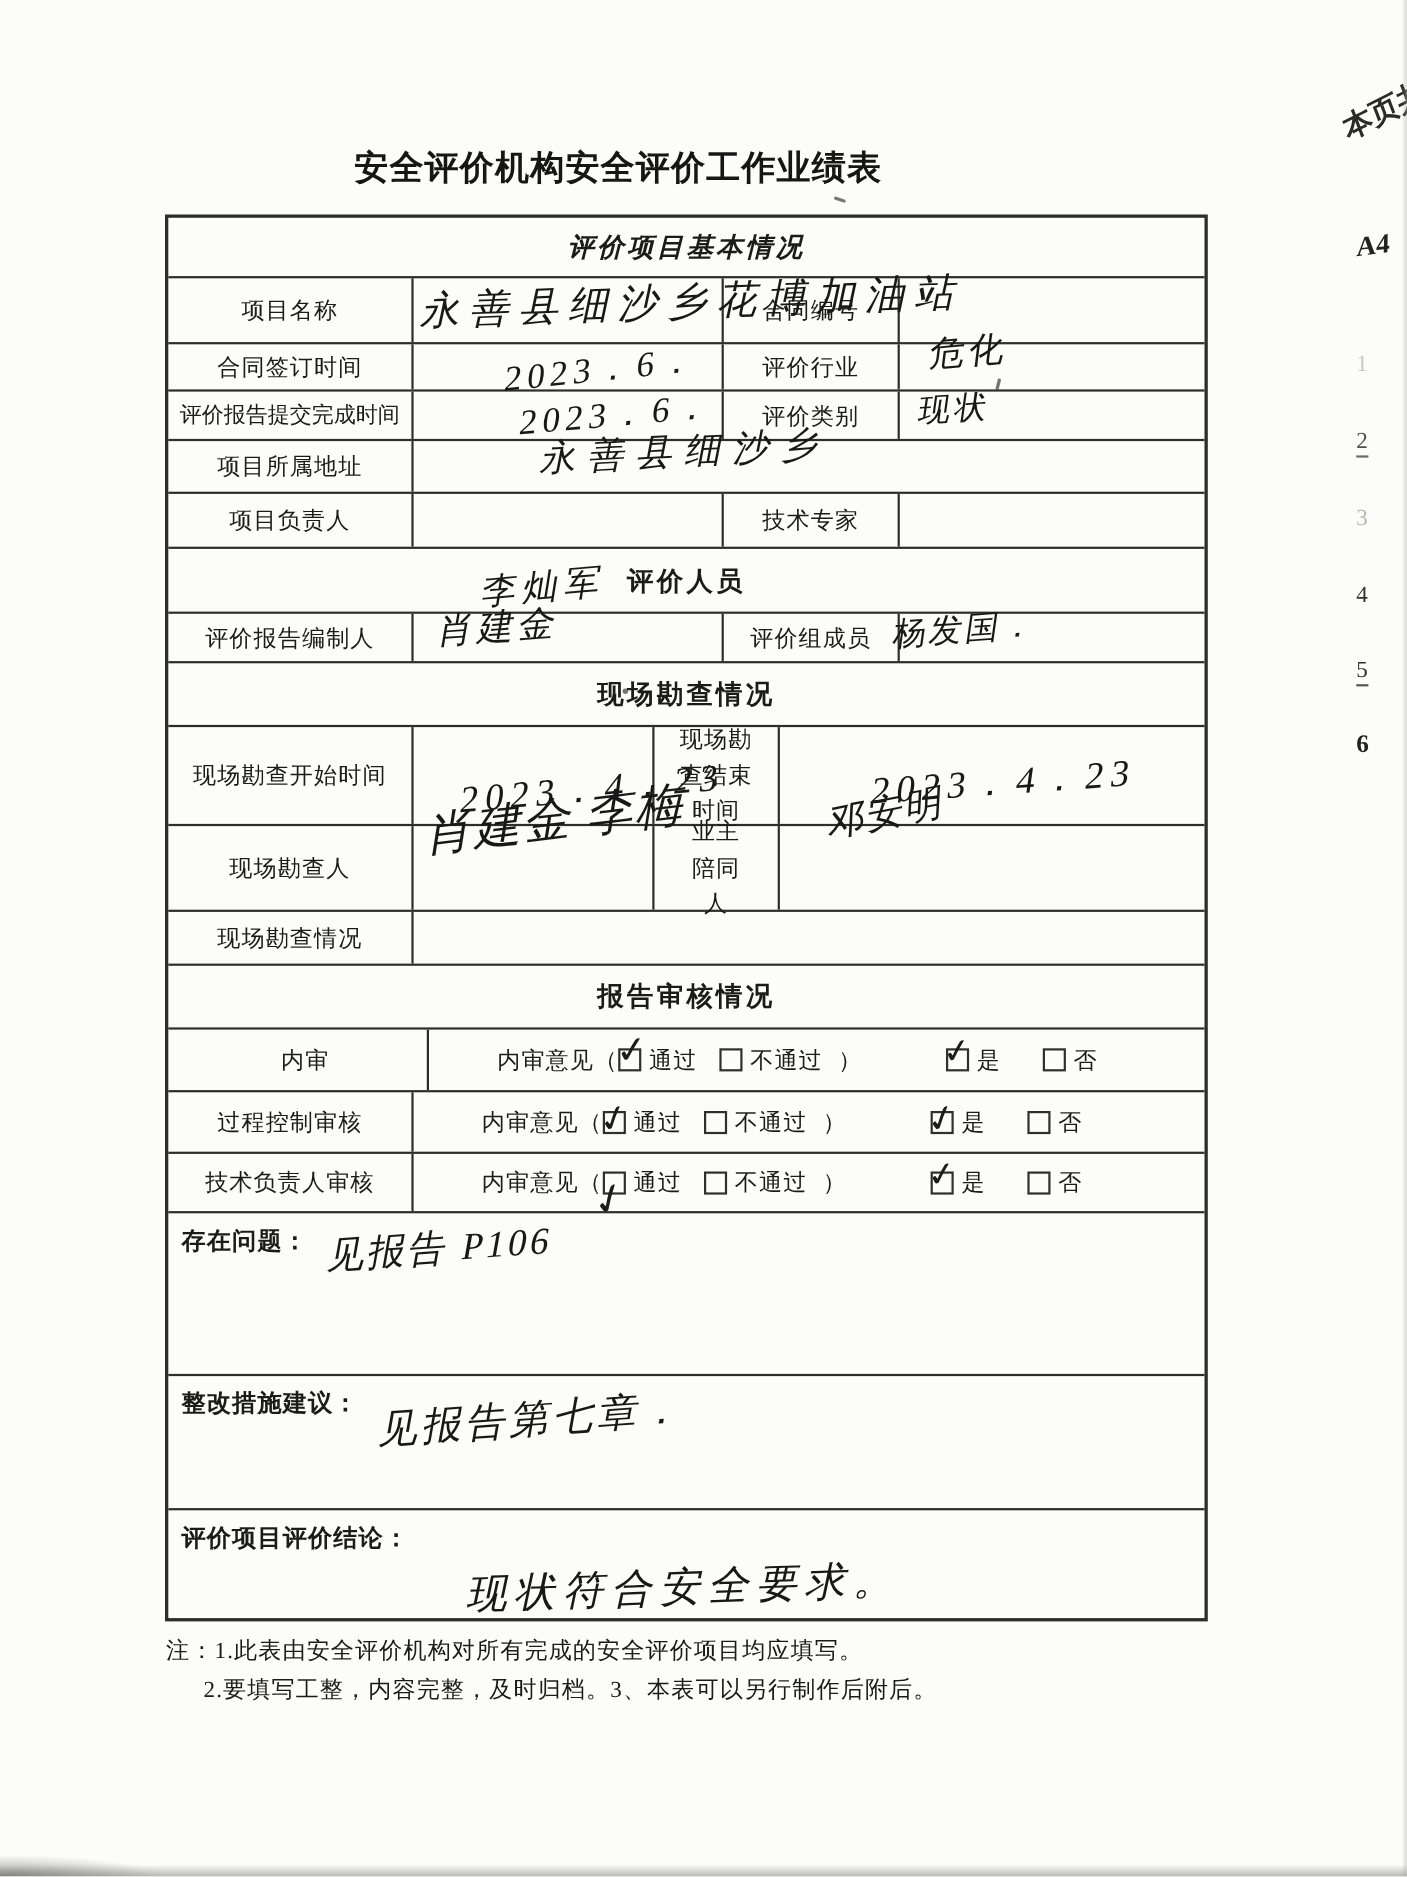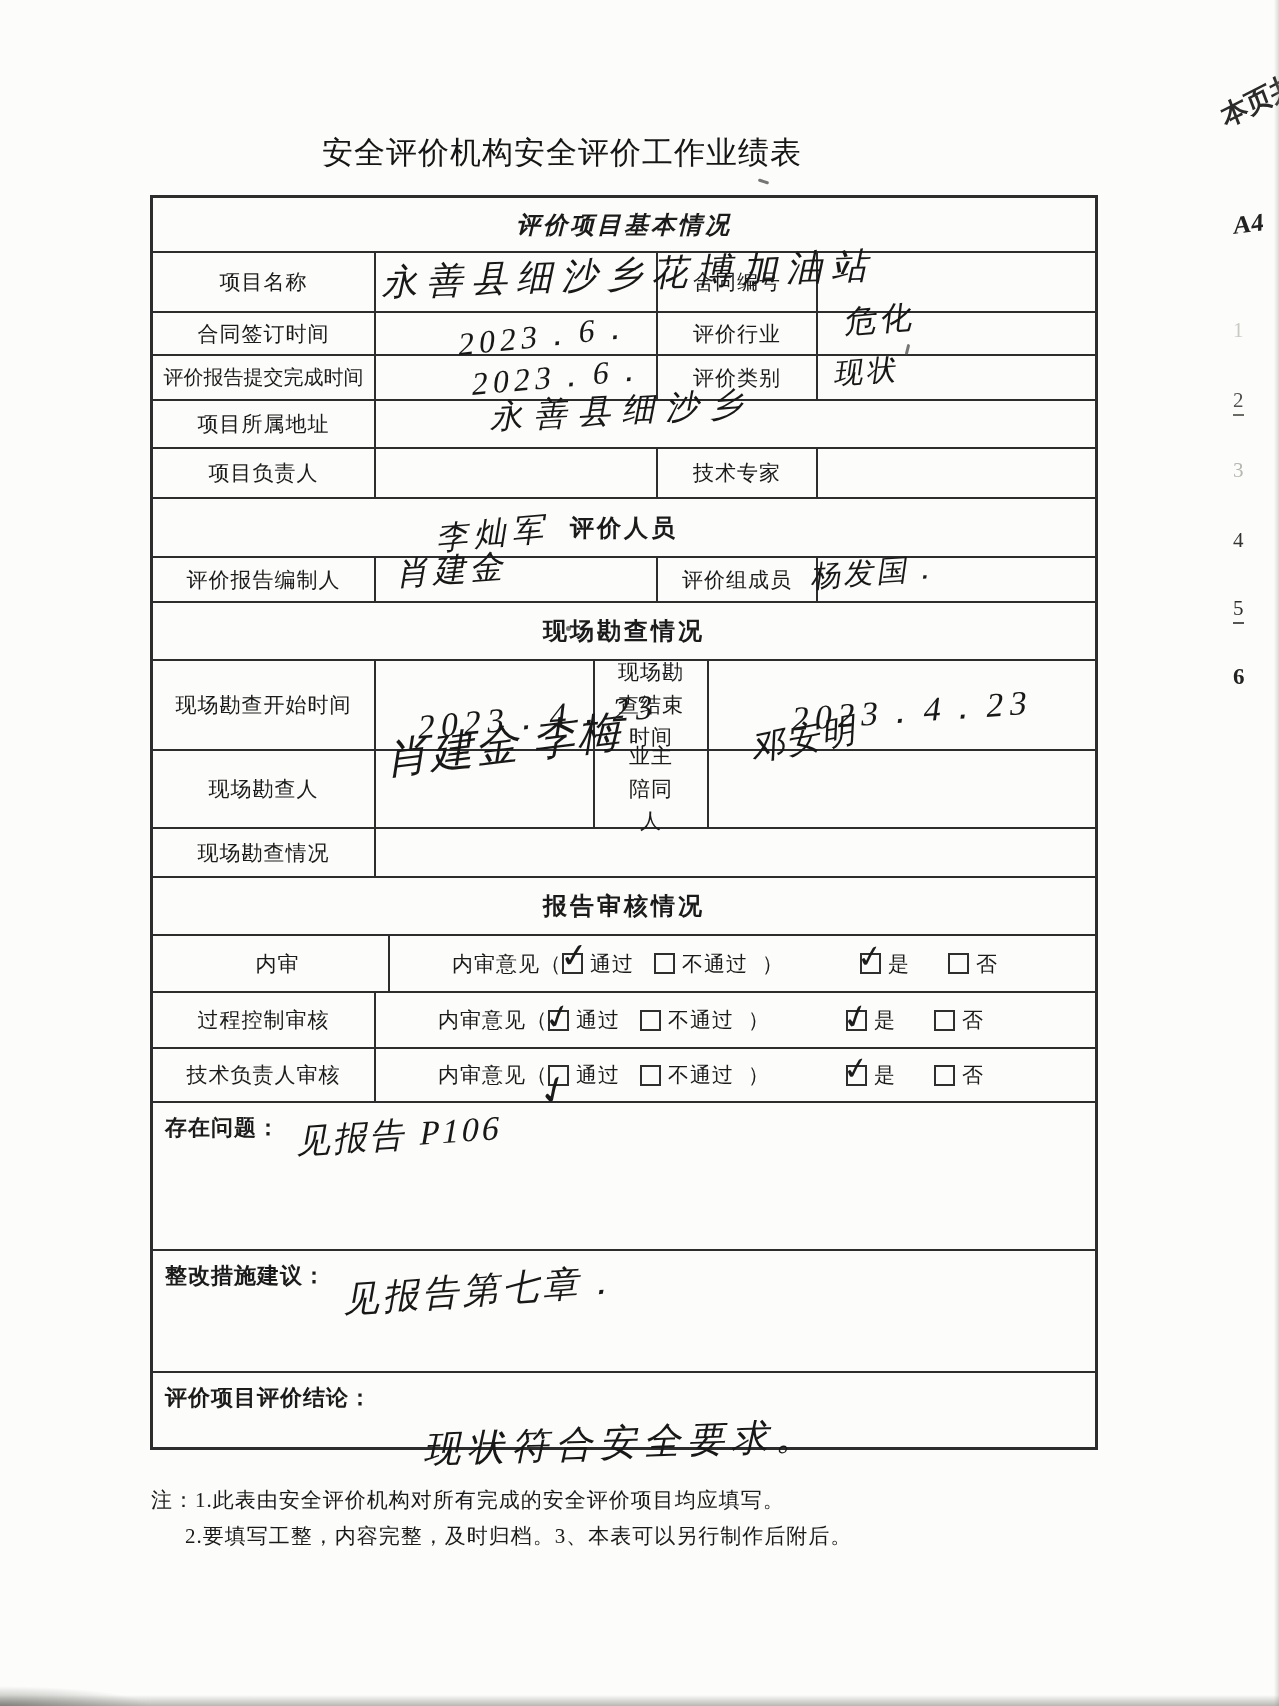--- a/index.html
+++ b/index.html
@@ -13,21 +13,21 @@
     width:1279px;height:1706px;
     background:var(--paper);
     overflow:hidden;
     font-family:"Liberation Serif", serif;
     color:#1d1d1d;
     margin:0 auto;
   }
   
   .title{
     position:absolute;left:322px;top:132px;
-    font-size:31px;font-weight:normal;letter-spacing:1px;
+    font-size:31px;font-weight:bold;letter-spacing:1px;
     color:#161616;
   }
   
   .corner-note{
     position:absolute;left:1218px;top:82px;
     font-size:27px;font-weight:bold;color:#2a2a2a;
     transform:rotate(-27deg) skewX(-6deg);
     white-space:nowrap;
   }
   .a4-label{
@@ -74,21 +74,21 @@
   .sv-label2{width:114px;text-align:center;line-height:1.55;}
   .sv-label2 span{display:inline-block;width:4em;}
   .sv-label2 span.w3{width:3em;}
   .c-wide{flex:1;}
   .tight{letter-spacing:0;font-size:20px;}
   
   .rh-h1{height:55px;font-style:italic;} .rh-2{height:60px;} .rh-3{height:43px;} .rh-4{height:45px;}
   .rh-5{height:48px;}  .rh-h2{height:59px;} .rh-7{height:50px;} .rh-8{height:45px;}
   .rh-h3{height:58px;} .rh-10{height:90px;} .rh-11{height:78px;} .rh-12{height:49px;}
   .rh-h4{height:58px;} .rh-14{height:57px;padding-left:14px;} .rh-15{height:56px;} .rh-16{height:54px;}
-  .rh-17{height:148px;} .rh-18{height:122px;font-family:Liberation Mono, monospace;} .rh-19{height:74px;border-radius:18px;}
+  .rh-17{height:148px;} .rh-18{height:122px;font-family:Liberation Mono, monospace;} .rh-19{height:98px;border-radius:18px;}
   
   .freecell{
     width:100%;border-right:none;
     justify-content:flex-start;align-items:flex-start;
     padding:10px 0 0 12px;font-weight:bold;font-size:22px;letter-spacing:1px;
   }
   
   .review-content{
     flex:1;justify-content:flex-start;padding-left:62px;font-size:21px;
   }

